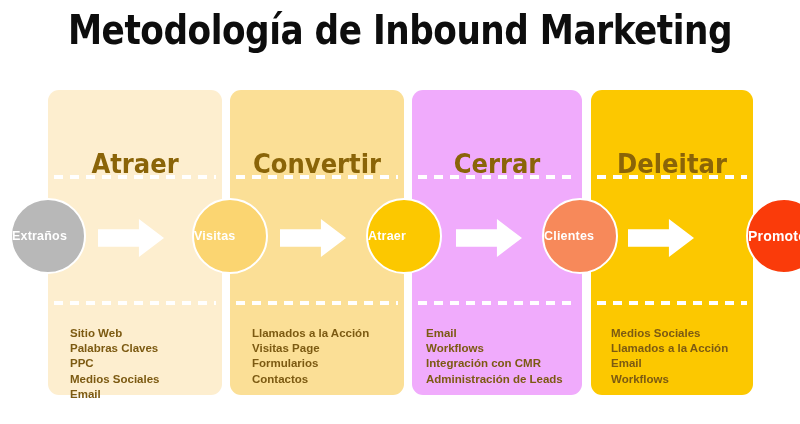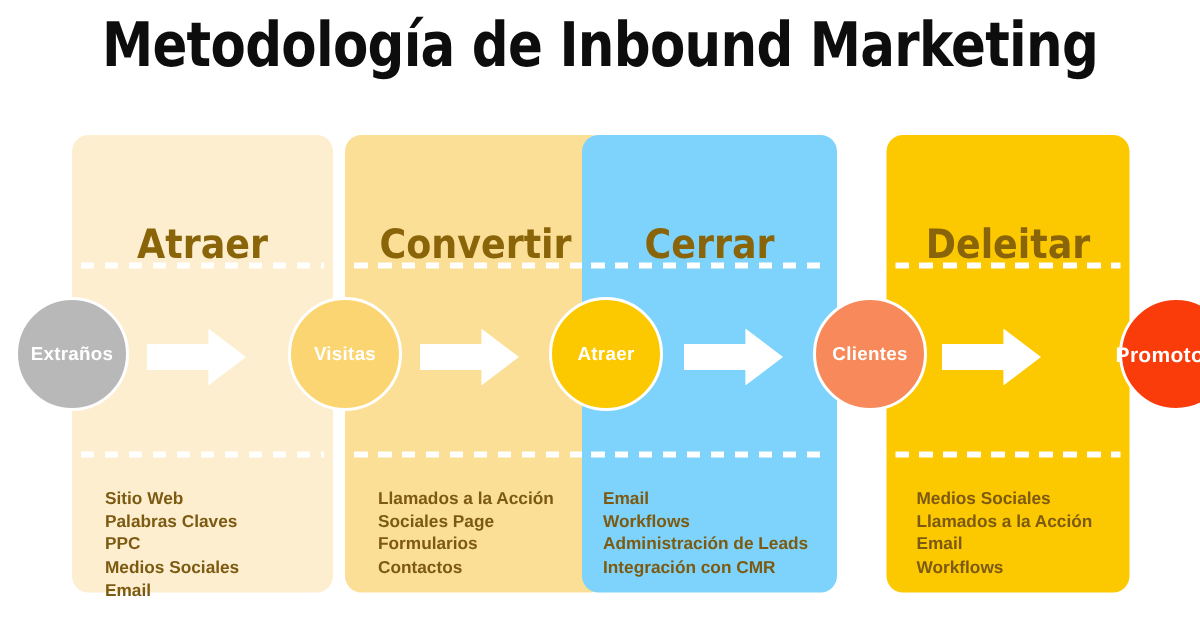--- a/index.html
+++ b/index.html
@@ -38,21 +38,21 @@
 
   
   .panel {
     position: absolute;
     top: 90px;
     height: 305px;
     border-radius: 11px;
   }
   #panel-0 { left: 48px;  width: 174px; background: #fdeecf; }
   #panel-1 { left: 230px; width: 174px; background: #fbdf96; }
-  #panel-2 { left: 388px; width: 170px; background: #7dd3fc; }
+  #panel-2 { left: 412px; width: 170px; background: #f0abfc; }
   #panel-3 { left: 591px; width: 162px; background: #fcc800; }
 
   .panel-header {
     position: absolute;
     top: 23px;
     left: 0;
     width: 100%;
     text-align: center;
     font-family: "Liberation Sans Narrow", "DejaVu Sans Condensed", "Liberation Sans", sans-serif;
     font-size: 27px;
@@ -111,21 +111,20 @@
   .circle {
     position: absolute;
     top: 198px;
     width: 76px;
     height: 76px;
     border-radius: 50%;
     box-sizing: border-box;
     border: 2px solid #ffffff;
     display: flex;
     align-items: center;
-    justify-content: center;
     color: #ffffff;
     font-size: 12.5px;
     font-weight: bold;
     white-space: nowrap;
     letter-spacing: 0.2px;
   }
   #circle-0 { left: 10px;  background: #b8b8b8; }
   #circle-1 { left: 192px; background: #fbd571; }
   #circle-2 { left: 366px; background: #fcc800; }
   #circle-3 { left: 542px; background: #f7895a; }
@@ -150,35 +149,35 @@
       <span class="tactic-item">Email</span>
     </div>
   </div>
 
   <div class="panel" id="panel-1">
     <div class="panel-header">Convertir</div>
     <div class="dash dash-top"></div>
     <div class="dash dash-bottom"></div>
     <div class="tactic-list">
       <span class="tactic-item">Llamados a la Acción</span>
-      <span class="tactic-item">Sociales Page</span>
+      <span class="tactic-item">Visitas Page</span>
       <span class="tactic-item">Formularios</span>
       <span class="tactic-item">Contactos</span>
     </div>
   </div>
 
   <div class="panel" id="panel-2">
     <div class="panel-header">Cerrar</div>
     <div class="dash dash-top"></div>
     <div class="dash dash-bottom"></div>
     <div class="tactic-list">
       <span class="tactic-item">Email</span>
       <span class="tactic-item">Workflows</span>
+      <span class="tactic-item">Integración con CMR</span>
       <span class="tactic-item">Administración de Leads</span>
-      <span class="tactic-item">Integración con CMR</span>
     </div>
   </div>
 
   <div class="panel" id="panel-3">
     <div class="panel-header">Deleitar</div>
     <div class="dash dash-top"></div>
     <div class="dash dash-bottom"></div>
     <div class="tactic-list">
       <span class="tactic-item">Medios Sociales</span>
       <span class="tactic-item">Llamados a la Acción</span>

